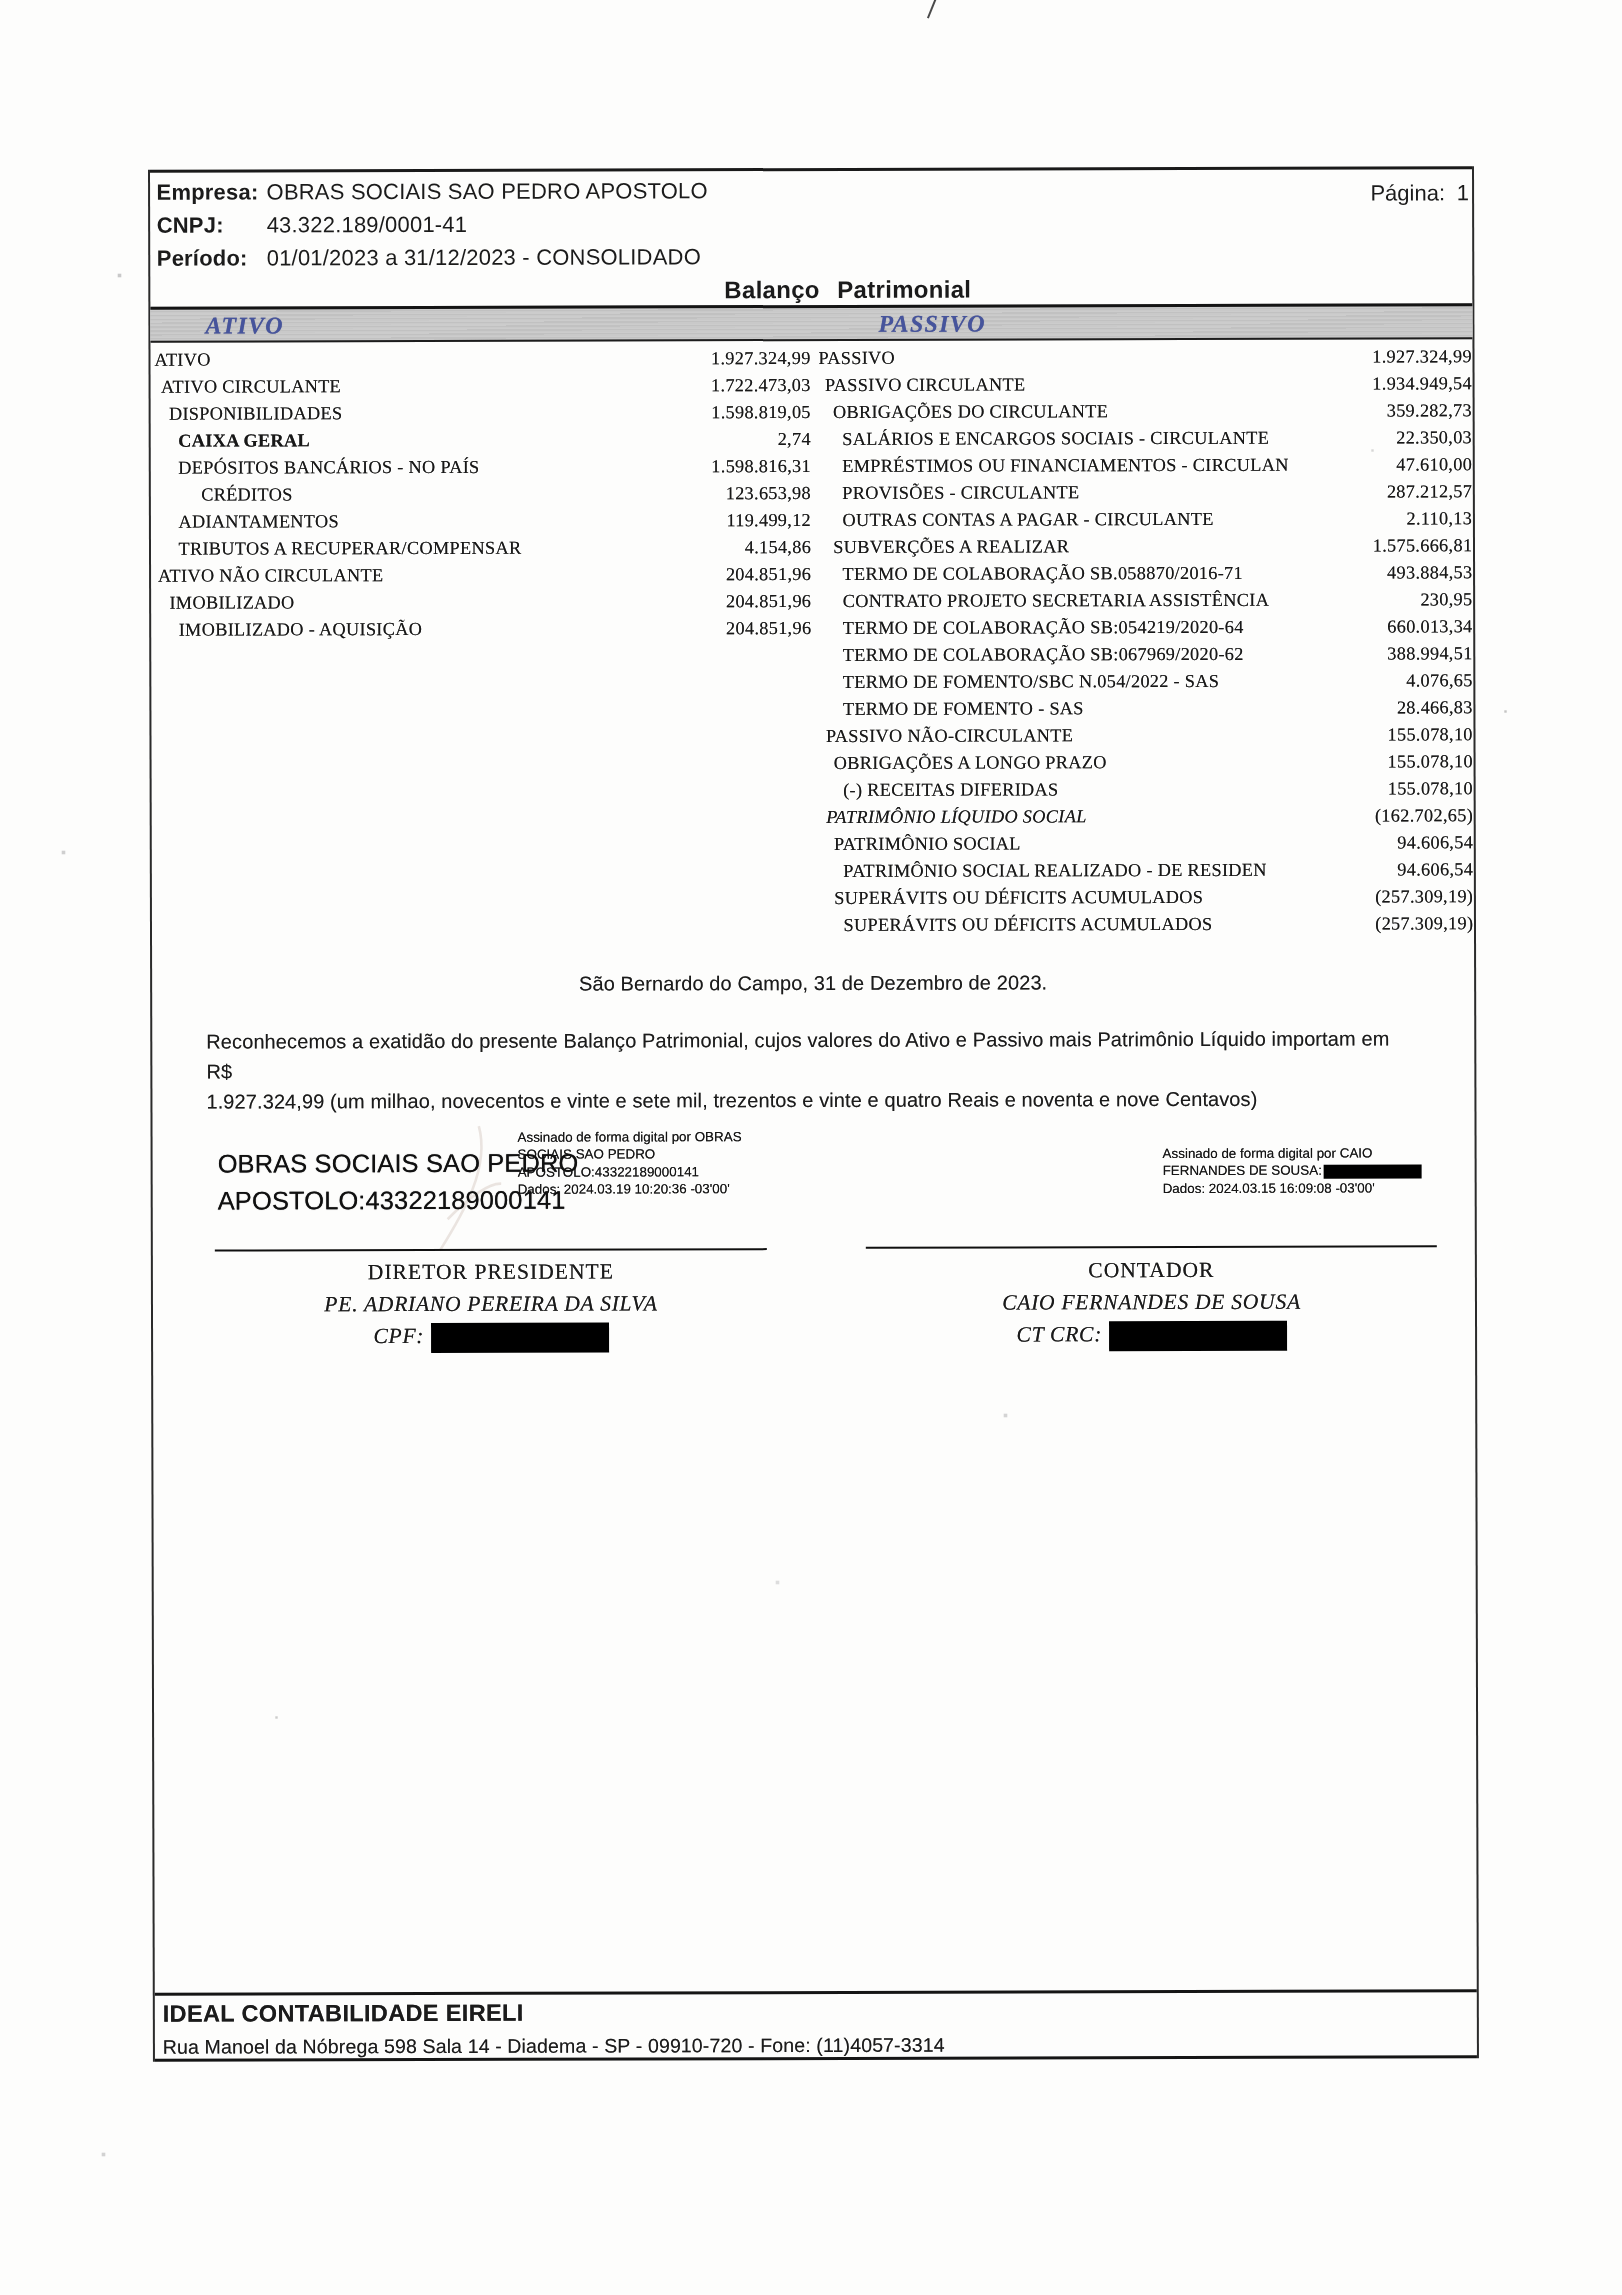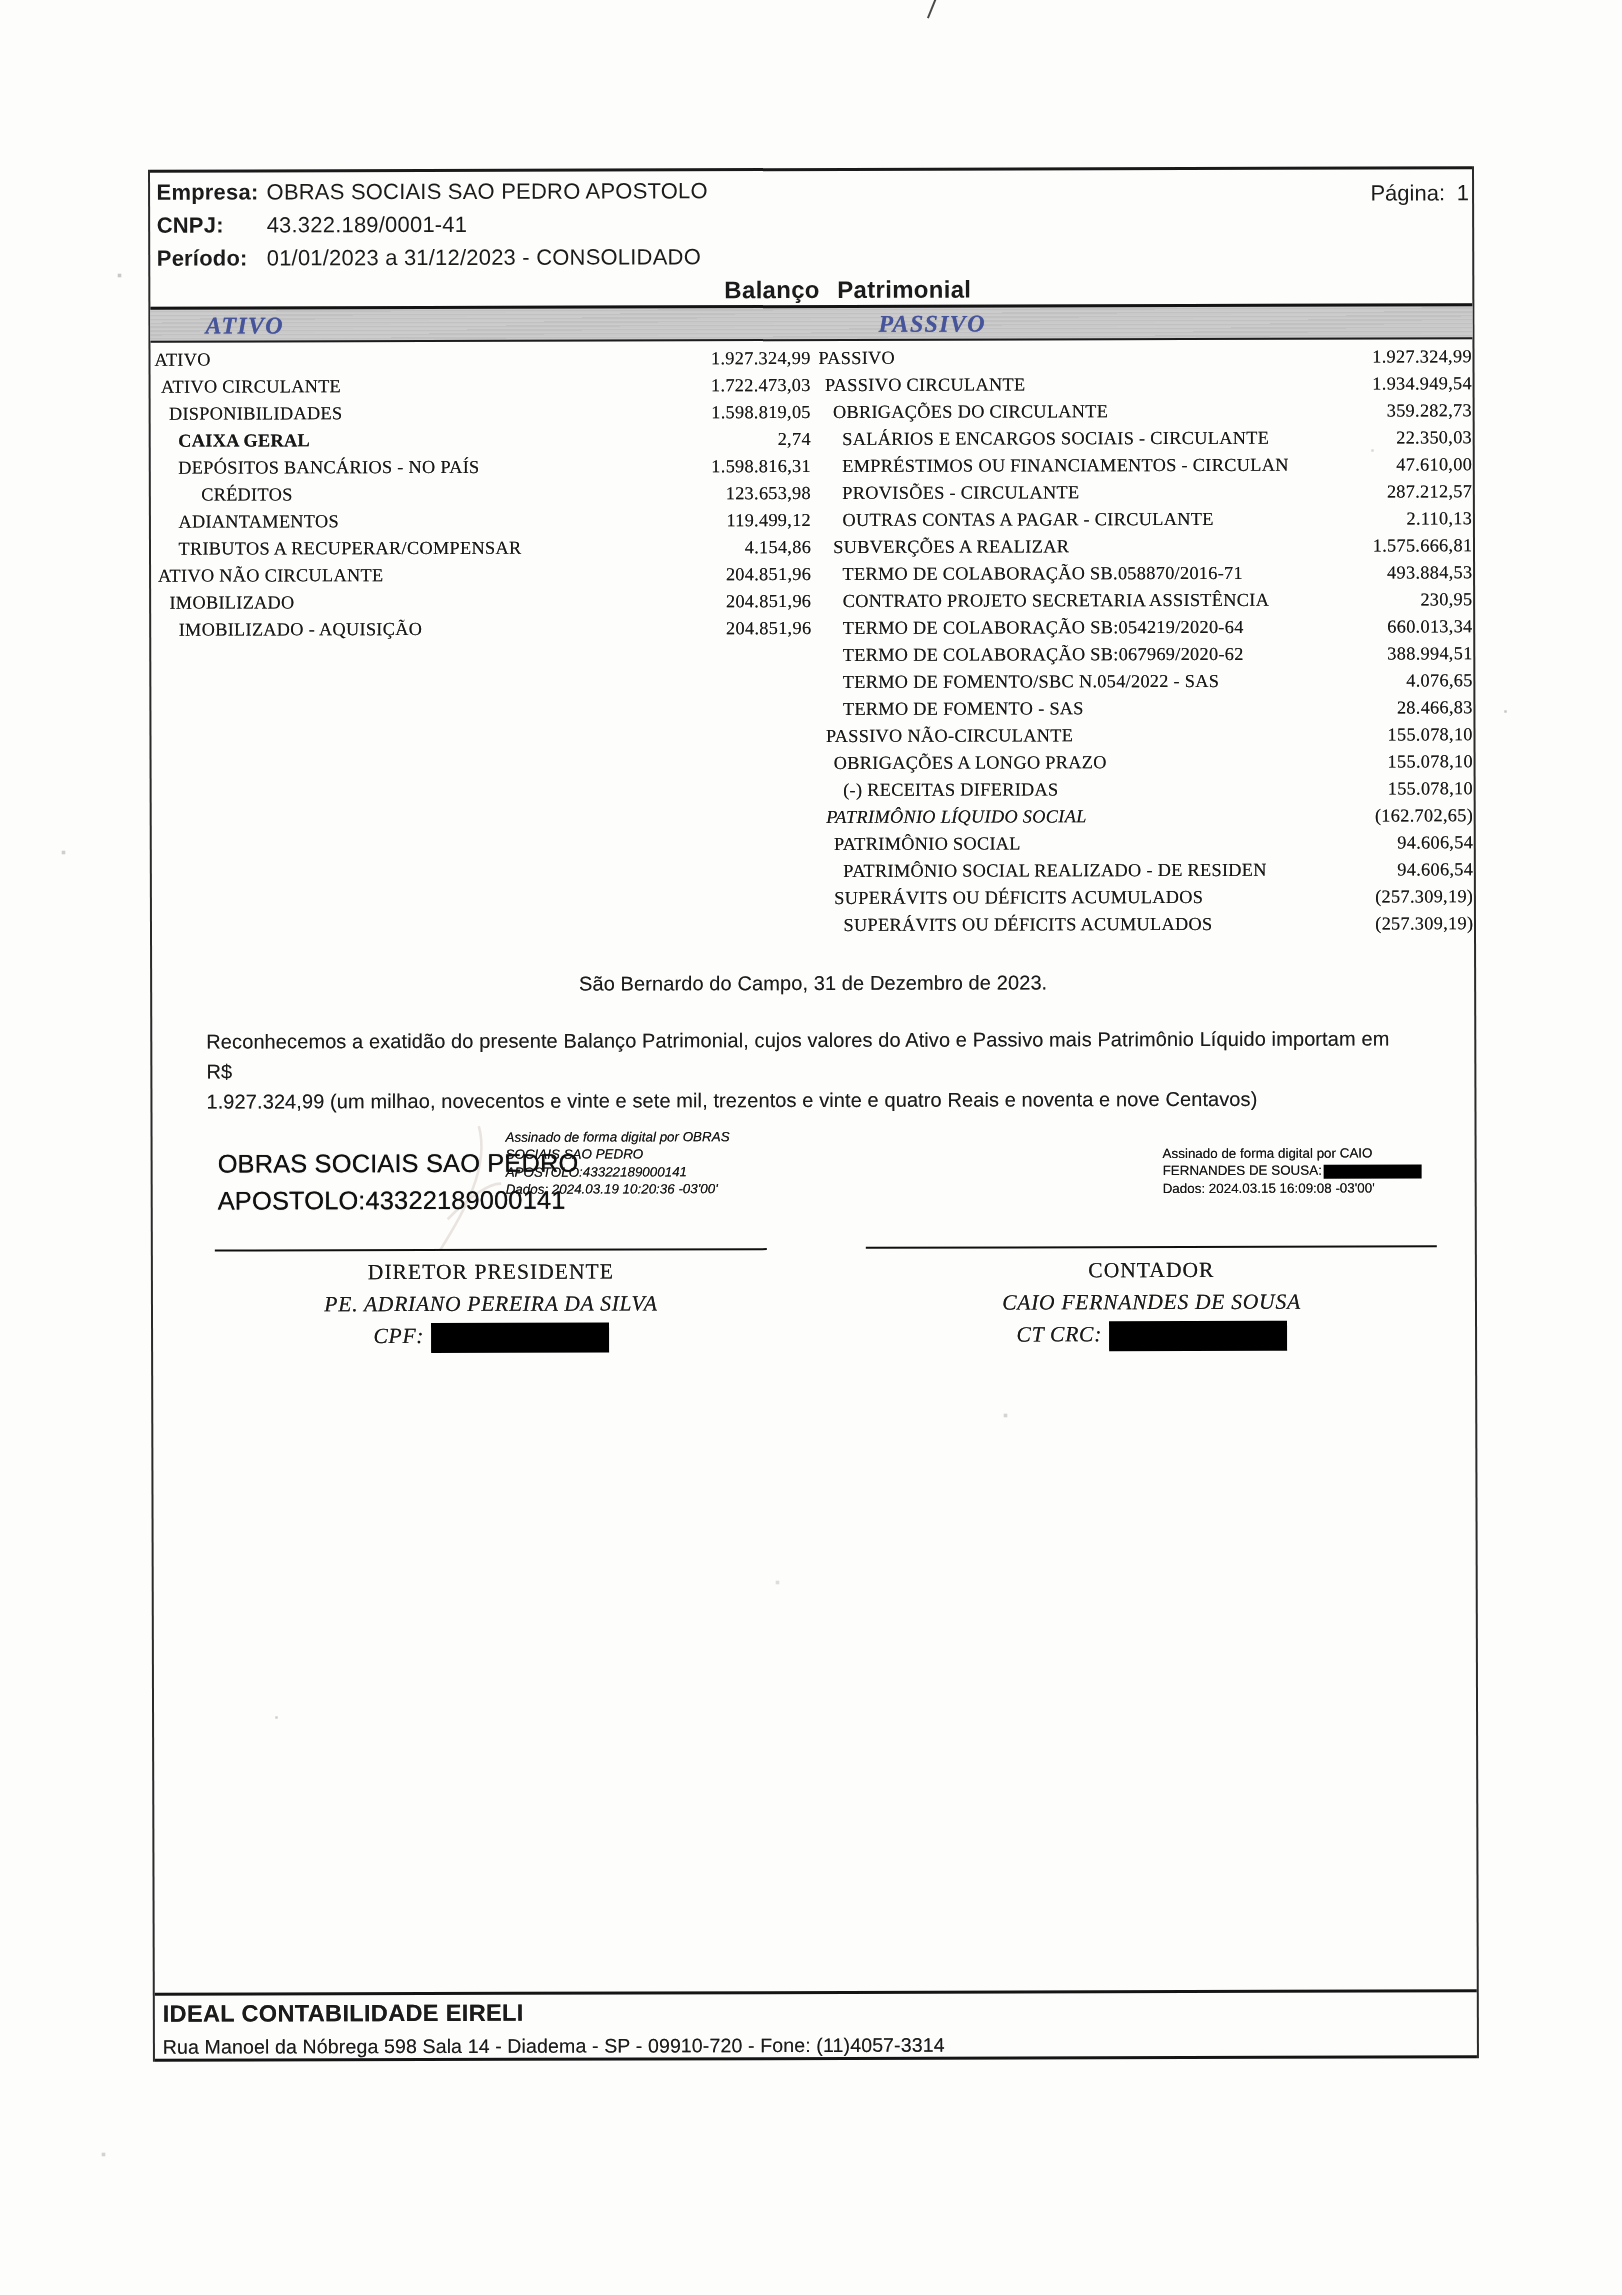--- a/index.html
+++ b/index.html
@@ -57,21 +57,21 @@
   .date-line{margin-top:38px;text-align:center;font-size:20px;letter-spacing:0.1px;text-shadow:0 0 0.3px rgba(0,0,0,.45);}
   .recon{margin:30px 72px 0 54px;font-size:20px;line-height:30px;letter-spacing:0.1px;text-shadow:0 0 0.3px rgba(0,0,0,.45);}
   .recon span{display:block;}
   
   .sigs{position:relative;margin-top:9.2px;height:230px;}
   .sig-big{position:absolute;font-size:25.5px;line-height:37px;letter-spacing:0.1px;color:#101010;
     text-shadow:0 0 0.7px rgba(0,0,0,.8);white-space:nowrap;}
   .sig-left-big{left:65px;top:19.6px;}
   .sig-right-big{left:737px;top:17px;}
   .sig-small{position:absolute;font-size:13.4px;line-height:17.3px;color:#151515;text-shadow:0 0 0.3px rgba(0,0,0,.7);}
-  .sig-left-small{left:353px;top:3.9px;width:262px;font-style:italic;}
+  .sig-left-small{left:365px;top:3.9px;width:262px;}
   .sig-right-small{left:1010px;top:22px;width:275px;}
   .redact{display:inline-block;background:#000;vertical-align:middle;}
   .redact-big{width:165px;height:35px;margin-left:2.6px;}
   .redact-small{width:98px;height:14.4px;margin-left:1.3px;}
   .redact-id{width:178px;height:30px;margin-left:6.5px;}
   .sigline{position:absolute;border-top:2.6px solid #101010;}
   .sigline-left{left:62px;top:124px;width:552px;}
   .sigline-right{left:713px;top:123px;width:571px;}
   .sig-col-titles{position:absolute;width:552px;text-align:center;font-family:"Liberation Serif",serif;}
   .titles-left{left:62px;top:135px;}

